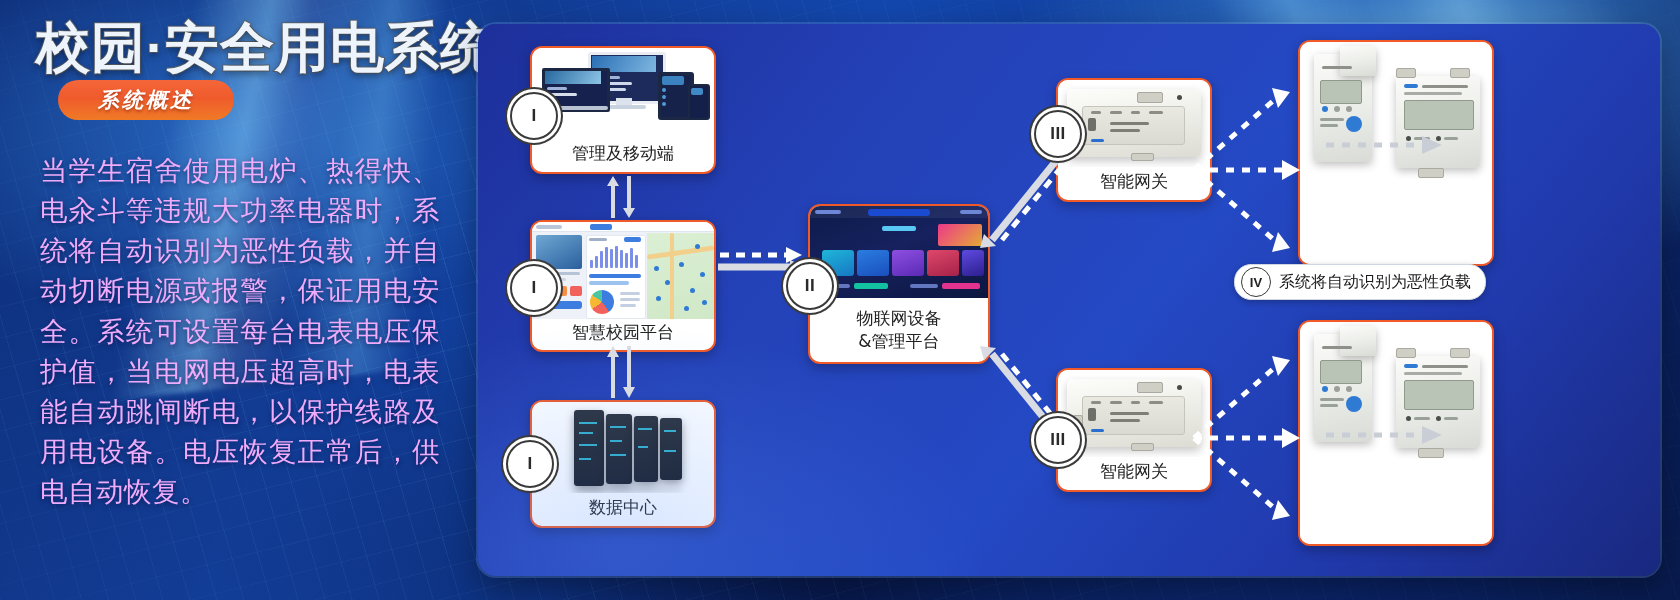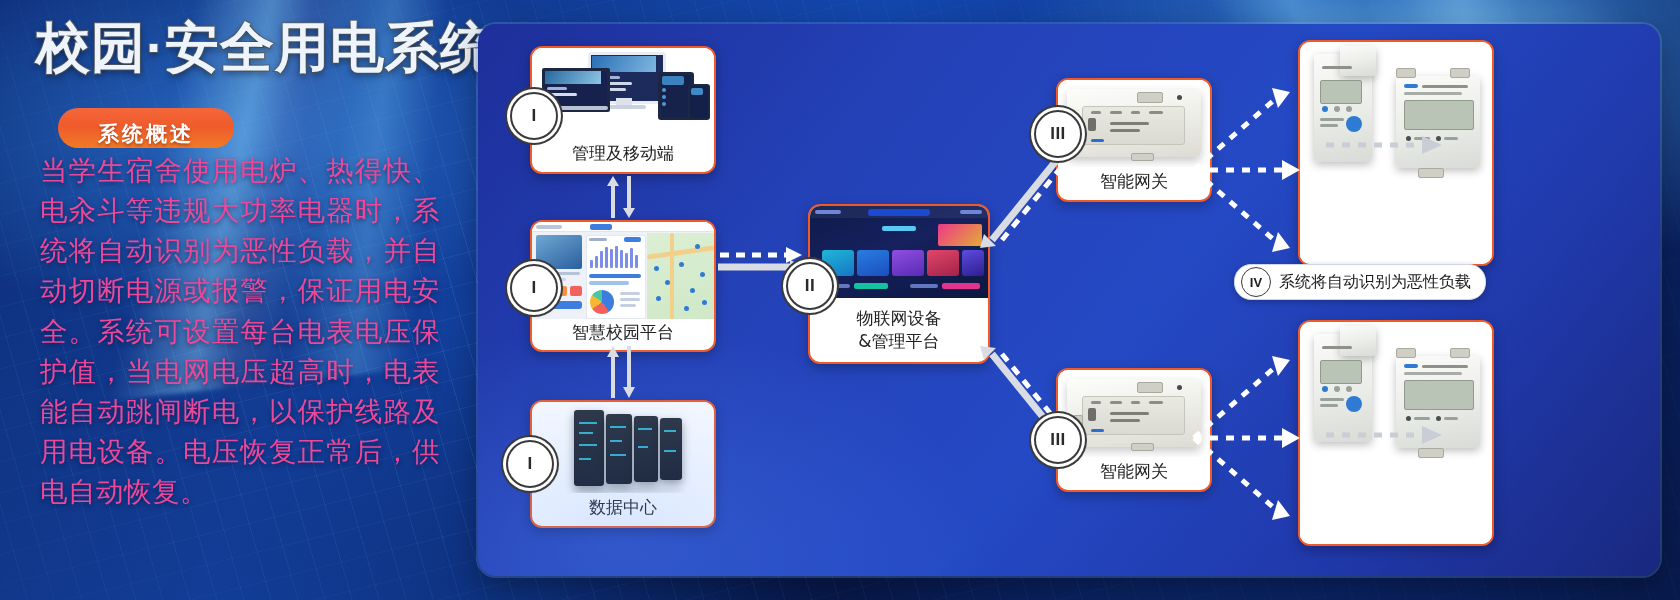--- a/index.html
+++ b/index.html
@@ -55,33 +55,33 @@
   .title{
     position:absolute;left:36px;top:16px;
     font-size:54px;line-height:1.16;font-weight:bold;letter-spacing:1px;
     color:#eef4fb;
     -webkit-text-stroke:2px #5b6470;
     paint-order:stroke fill;
     text-shadow:0 3px 7px rgba(0,0,0,.45);
     white-space:nowrap;
   }
   .badge-pill{
-    position:absolute;left:58px;top:108px;
+    position:absolute;left:58px;top:80px;
     width:176px;height:40px;border-radius:22px;
     background:linear-gradient(180deg,#f4663a 0%,#ef5b2c 45%,#f07a26 100%);
     box-shadow:0 3px 8px rgba(0,0,0,.35) inset 0 1px 0 rgba(255,255,255,.25);
-    display:flex;align-items:flex-end;justify-content:center;
+    display:flex;align-items:center;justify-content:center;font-style:italic;
   }
   .badge-pill span{
     font-size:21px;font-weight:bold;color:#ffffff;letter-spacing:3px;
     text-shadow:0 2px 3px rgba(120,25,0,.5);
   }
   .para{
     position:absolute;left:40px;top:150px;width:400px;
-    color:#ec4899;
+    color:#f0abfc;
     font-size:27.5px;line-height:1.46;letter-spacing:.5px;
     text-align:justify;text-justify:inter-character;
     text-shadow:0 2px 5px rgba(0,10,45,.55);
     font-family:"DejaVu Sans","Liberation Sans",sans-serif;
   }
 
   
   .panel{
     position:absolute;left:478px;top:24px;width:1182px;height:552px;
     border-radius:18px;

